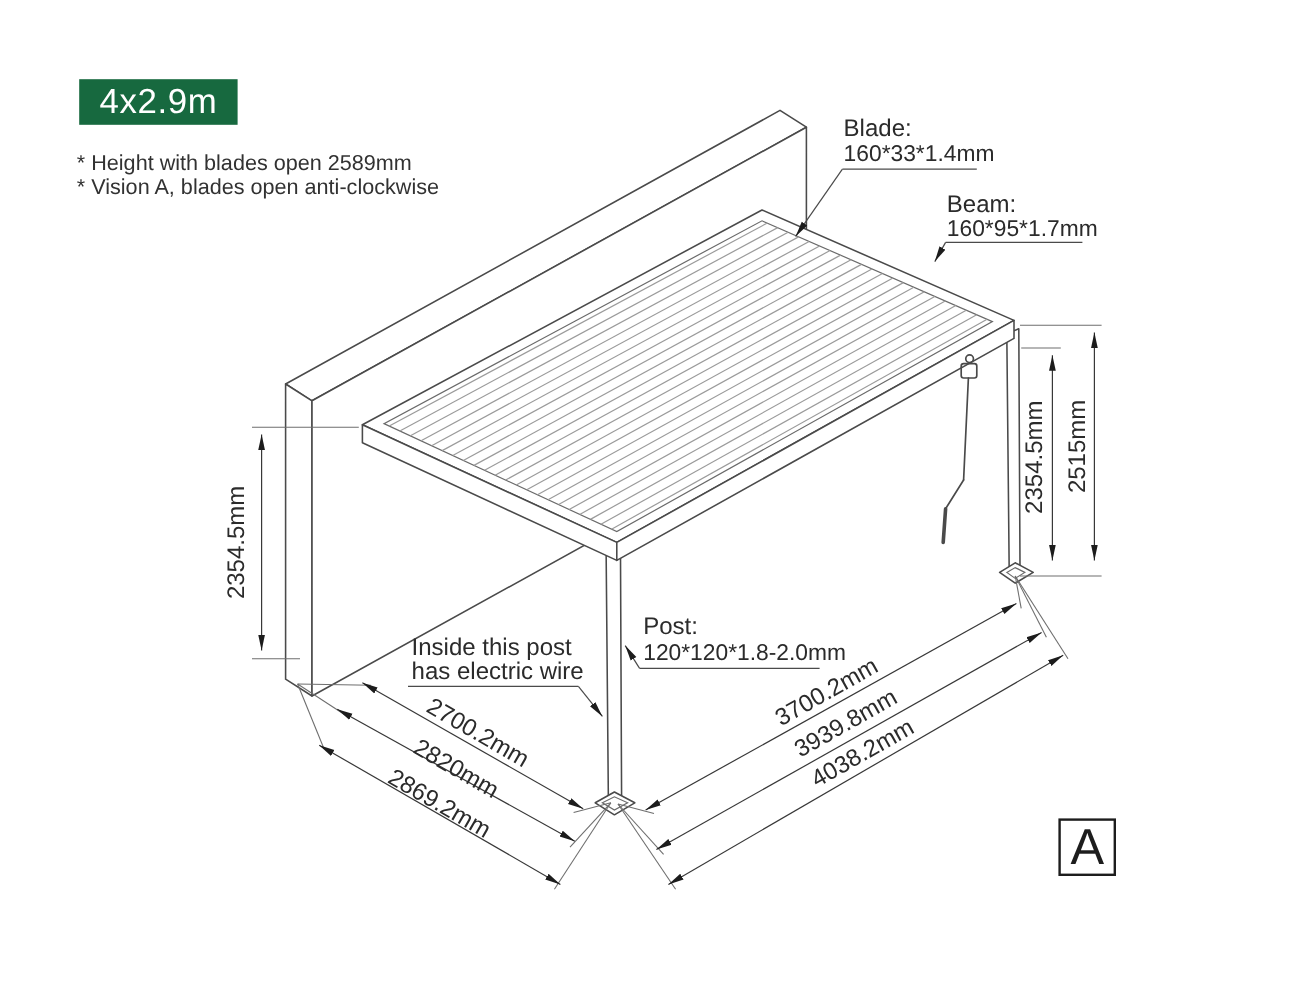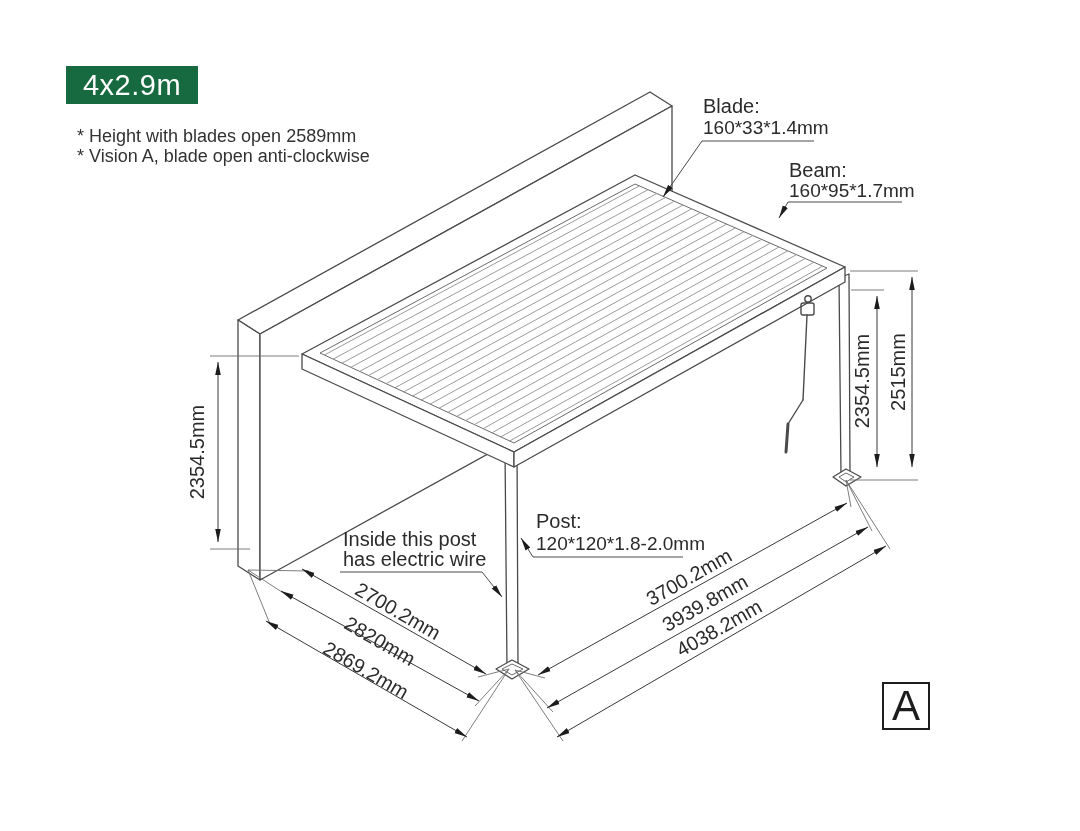--- a/index.html
+++ b/index.html
@@ -6,21 +6,21 @@
   .stage{
     position:relative;width:1080px;height:831px;background:#ffffff;overflow:hidden;
     font-family:"Liberation Sans","DejaVu Sans",sans-serif;
   }
   .badge{
     position:absolute;left:66px;top:66px;width:132px;height:38px;
     background:#17693f;color:#ffffff;font-size:29px;
     display:flex;align-items:center;justify-content:center;letter-spacing:0.5px;
   }
   .notes{
-    position:absolute;left:77px;top:127px;font-size:18px;color:#323232;line-height:19.5px;
+    position:absolute;left:64px;top:127px;font-size:18px;color:#323232;line-height:19.5px;
     white-space:nowrap;
   }
   .notes .indent{padding-left:16px;}
   .abox{
     position:absolute;left:882px;top:682px;width:44px;height:44px;
     border:2.5px solid #1d1d1d;display:flex;align-items:center;justify-content:center;
     font-size:42px;color:#1d1d1d;
   }
   svg{position:absolute;left:0;top:0;}
   svg text{font-family:"Liberation Sans","DejaVu Sans",sans-serif;fill:#2b2b2b;}
@@ -37,21 +37,21 @@
 </style>
 </head>
 <body>
 
 <div class="stage">
 
   <div class="badge">4x2.9m</div>
 
   <div class="notes">
     <div>* Height with blades open 2589mm</div>
-    <div>* Vision A, blade open anti-clockwise</div>
+    <div>* Vision A, blades open anti-clockwise</div>
   </div>
 
   <svg width="1080" height="831" viewBox="0 0 1080 831">
     <defs>
       <marker id="ah" markerUnits="userSpaceOnUse" markerWidth="14" markerHeight="8" refX="13" refY="4" orient="auto-start-reverse">
         <path d="M13,4 L0,1.2 L0,6.8 Z" fill="#1c1c1c"></path>
       </marker>
     </defs>
 
     <g>

